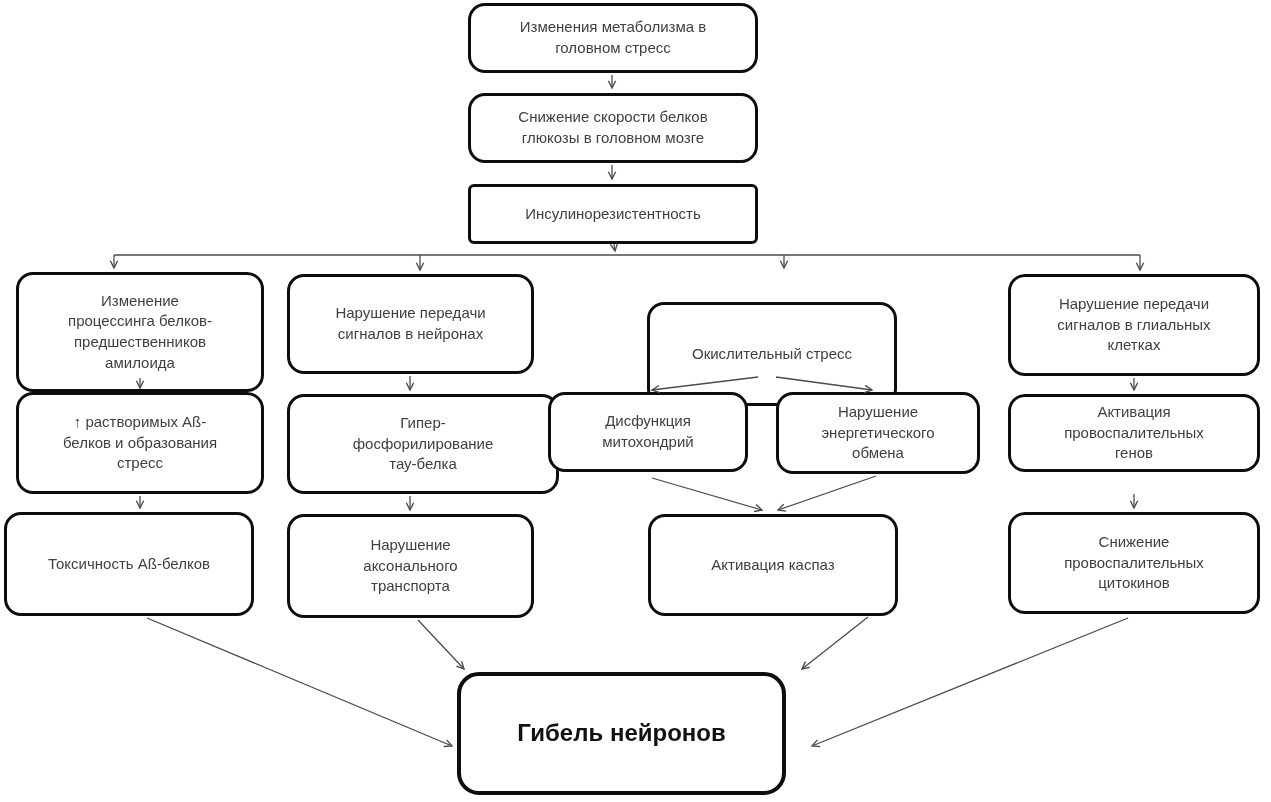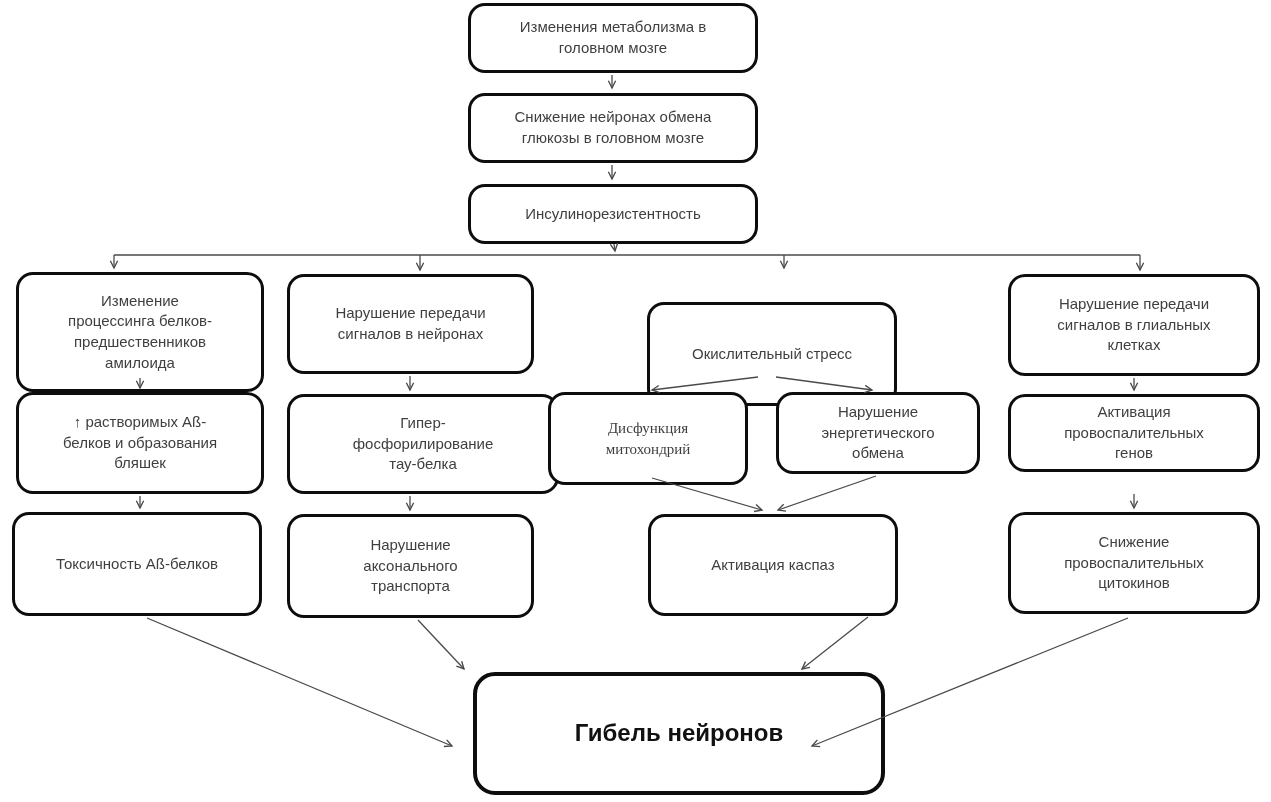--- a/index.html
+++ b/index.html
@@ -82,56 +82,56 @@
     <line x1="1134" y1="378" x2="1134" y2="390" marker-end="url(#arrow)"></line>
     <line x1="1134" y1="494" x2="1134" y2="508" marker-end="url(#arrow)"></line>
 
     <line x1="147" y1="618" x2="452" y2="746" marker-end="url(#arrow)"></line>
     <line x1="418" y1="620" x2="464" y2="669" marker-end="url(#arrow)"></line>
     <line x1="868" y1="617" x2="802" y2="669" marker-end="url(#arrow)"></line>
     <line x1="1128" y1="618" x2="812" y2="746" marker-end="url(#arrow)"></line>
   </svg>
 
   <div class="node" style="left:468px; top:3px;   width:290px; height:70px;">Изменения метаболизма в
-головном мозге</div>
-  <div class="node" style="left:468px; top:93px;  width:290px; height:70px;">Снижение нейронах обмена
+головном стресс</div>
+  <div class="node" style="left:468px; top:93px;  width:290px; height:70px;">Снижение скорости белков
 глюкозы в головном мозге</div>
-  <div class="node" style="left:468px; top:184px; width:290px; height:60px;">Инсулинорезистентность</div>
+  <div class="node" style="left:468px; top:184px; width:290px; height:60px;border-radius:6px;">Инсулинорезистентность</div>
 
   <div class="node" style="left:16px; top:272px; width:248px; height:120px;">Изменение
 процессинга белков-
 предшественников
 амилоида</div>
   <div class="node" style="left:16px; top:392px; width:248px; height:102px;">↑ растворимых Aß-
 белков и образования
-бляшек</div>
-  <div class="node" style="left:12px; top:512px; width:250px; height:104px;">Токсичность Aß-белков</div>
+стресс</div>
+  <div class="node" style="left:4px; top:512px; width:250px; height:104px;">Токсичность Aß-белков</div>
 
   <div class="node" style="left:287px; top:274px; width:247px; height:100px;">Нарушение передачи
 сигналов в нейронах</div>
   <div class="node" style="left:287px; top:394px; width:272px; height:100px;">Гипер-
 фосфорилирование
 тау-белка</div>
   <div class="node" style="left:287px; top:514px; width:247px; height:104px;">Нарушение
 аксонального
 транспорта</div>
 
   <div class="node" style="left:647px; top:272px; width:250px; height:104px;margin-top:30px;">Окислительный стресс</div>
-  <div class="node" style="left:548px; top:392px; width:200px; height:93px;font-family:Liberation Serif, serif;">Дисфункция
+  <div class="node" style="left:548px; top:392px; width:200px; height:80px;">Дисфункция
 митохондрий</div>
   <div class="node" style="left:776px; top:392px; width:204px; height:82px;">Нарушение
 энергетического
 обмена</div>
   <div class="node" style="left:648px; top:514px; width:250px; height:102px;border-radius:17px;">Активация каспаз</div>
 
   <div class="node" style="left:1008px; top:274px; width:252px; height:102px;">Нарушение передачи
 сигналов в глиальных
 клетках</div>
   <div class="node" style="left:1008px; top:394px; width:252px; height:78px;">Активация
 провоспалительных
 генов</div>
   <div class="node" style="left:1008px; top:512px; width:252px; height:102px;">Снижение
 провоспалительных
 цитокинов</div>
 
-  <div class="node final" style="left:457px; top:672px; width:412px; height:123px;margin-left:16px;">Гибель нейронов</div>
+  <div class="node final" style="left:457px; top:672px; width:329px; height:123px;">Гибель нейронов</div>
 
 </div>
 
 </body></html>

